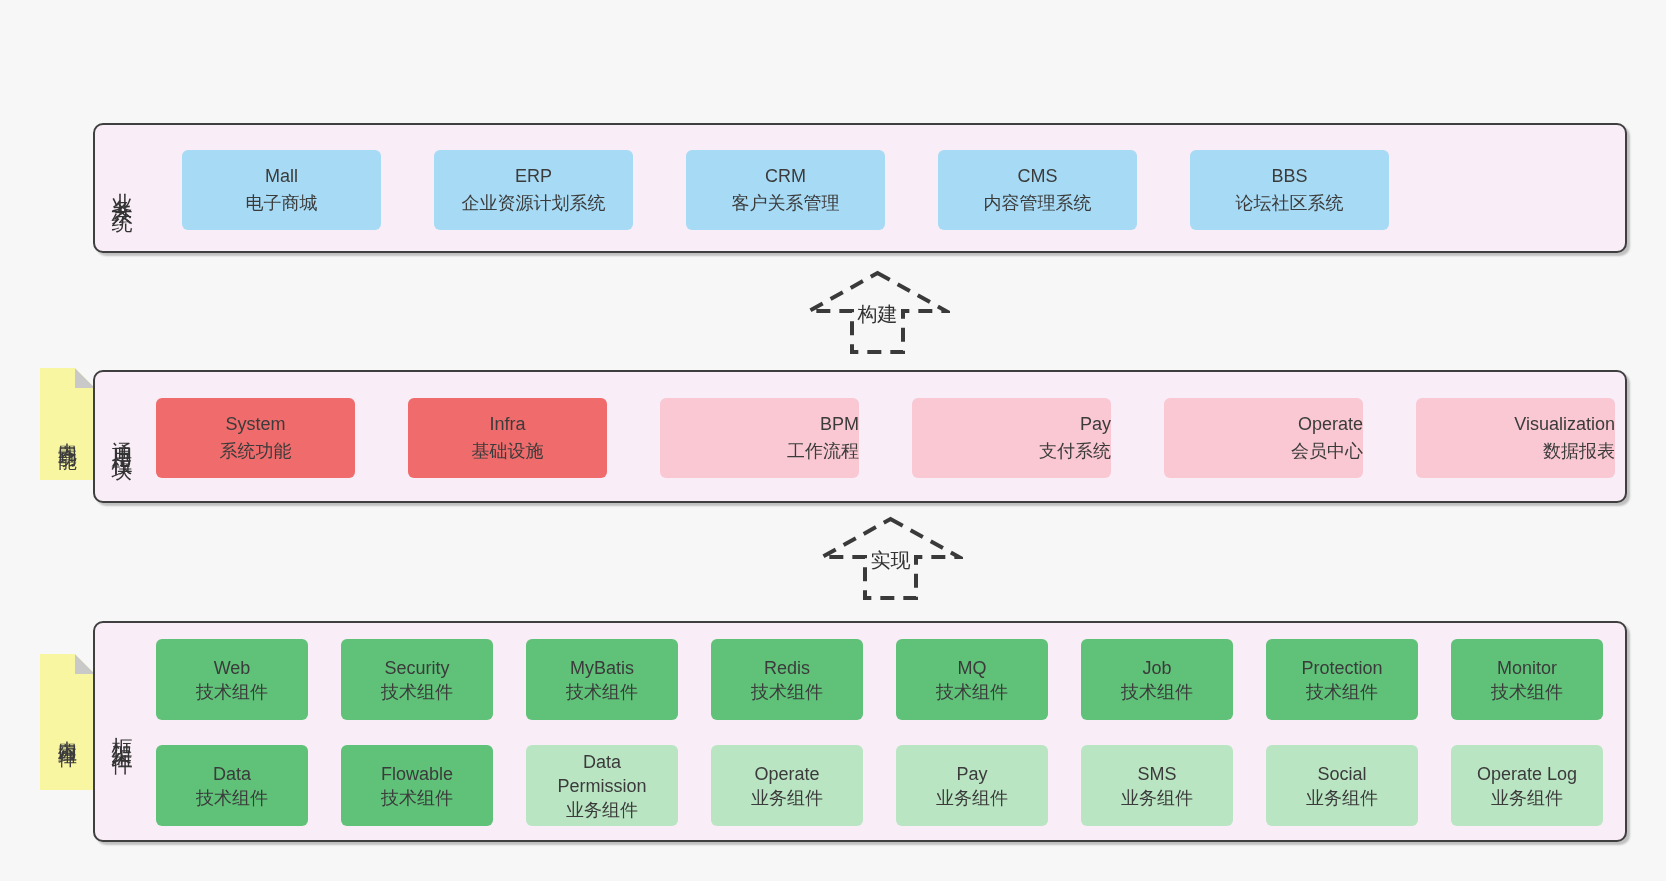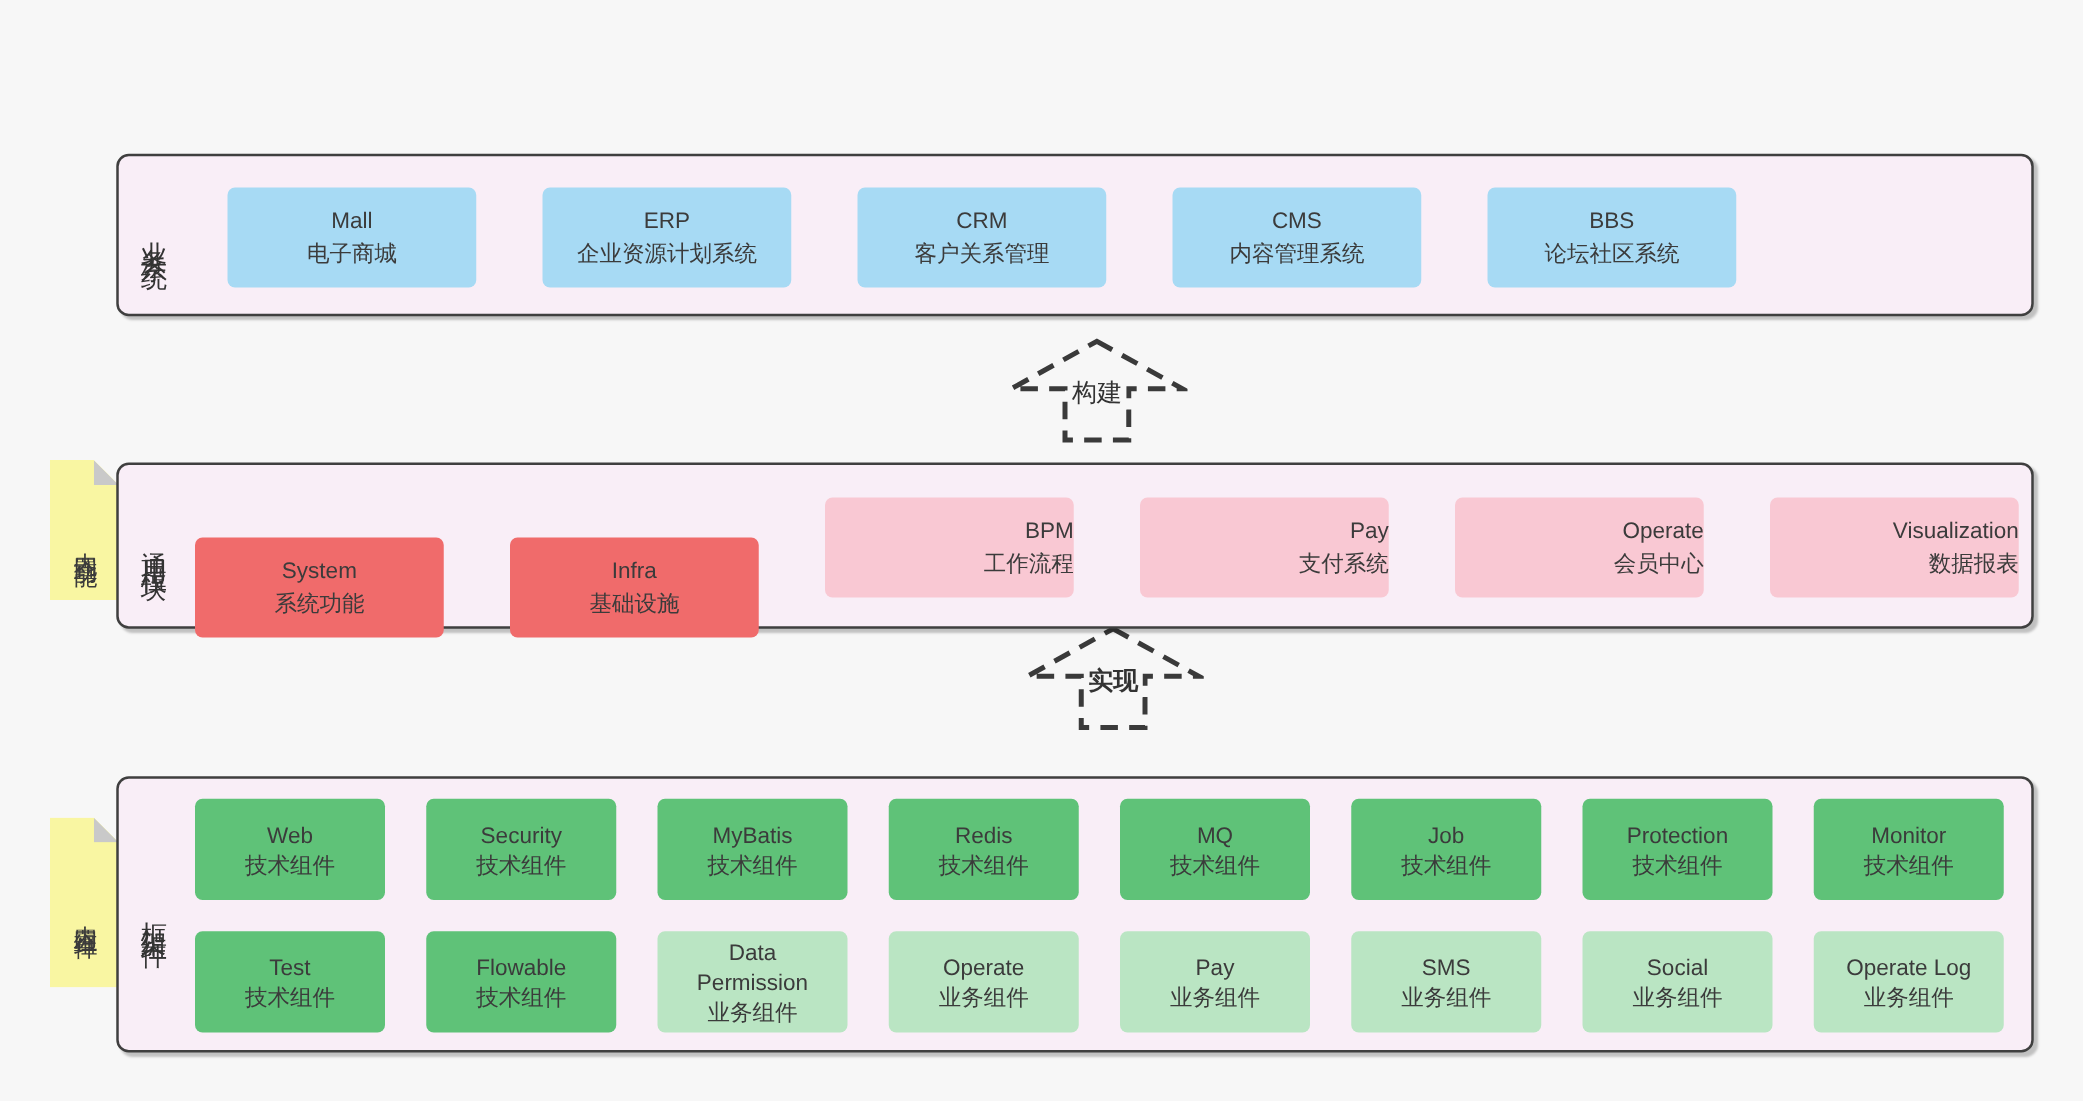--- a/index.html
+++ b/index.html
@@ -31,21 +31,21 @@
   #panel-components .boxes-row-2 { top: 122px; gap: 33px; }
 
   .box {
     display: flex; flex-direction: column; align-items: center; justify-content: center;
     text-align: center; border-radius: 6px; color: #3b3b3b;
   }
   .box-lg { width: 199px; height: 80px; font-size: 18px; line-height: 27px; }
   .box-sm { width: 152px; height: 81px; font-size: 18px; line-height: 24px; padding: 0 20px; }
 
   .blue       { background: #a7daf4; }
-  .red        { background: #f06b6b; margin-top: 32px; }
+  .red        { background: #f06b6b; }
   .pink       { background: #f9c8d3; align-items: flex-end; }
   .green      { background: #5fc278; }
   .lightgreen { background: #bae5c3; }
 
   
   .sticky {
     position: absolute; left: 40px; width: 55px; background: #f9f6a2;
     clip-path: polygon(0 0, calc(100% - 20px) 0, 100% 20px, 100% 100%, 0 100%);
     z-index: 1; 
   }
@@ -60,21 +60,21 @@
     display: flex; align-items: center; justify-content: center;
   }
   .sticky .sticky-text {
     writing-mode: vertical-rl; text-orientation: upright;
     font-size: 19px; letter-spacing: 3px; color: #3b3b3b;
   }
 
   
   .up-arrow { position: absolute; width: 145px; height: 86px; z-index: 0; }
   #arrow-build     { left: 805px; top: 270px; }
-  #arrow-implement { left: 818px; top: 500px; font-weight: bold; }
+  #arrow-implement { left: 818px; top: 516px; }
   .up-arrow svg { position: absolute; left: 0; top: 0; }
   .up-arrow polygon {
     fill: none; stroke: #3a3a3a; stroke-width: 4; stroke-dasharray: 14 9;
   }
   .arrow-label {
     position: absolute; left: 50%; top: 31px; transform: translateX(-50%);
     background: #f7f7f7; padding: 0 3px; font-size: 20px; color: #333; white-space: nowrap;
   }
 </style>
 </head>
@@ -196,21 +196,21 @@
         <span class="box-name">Protection</span>
         <span class="box-desc">技术组件</span>
       </div>
       <div class="box box-sm green">
         <span class="box-name">Monitor</span>
         <span class="box-desc">技术组件</span>
       </div>
     </div>
     <div class="boxes-row boxes-row-2">
       <div class="box box-sm green">
-        <span class="box-name">Test</span>
+        <span class="box-name">Data</span>
         <span class="box-desc">技术组件</span>
       </div>
       <div class="box box-sm green">
         <span class="box-name">Flowable</span>
         <span class="box-desc">技术组件</span>
       </div>
       <div class="box box-sm lightgreen">
         <span class="box-name">Data Permission</span>
         <span class="box-desc">业务组件</span>
       </div>

